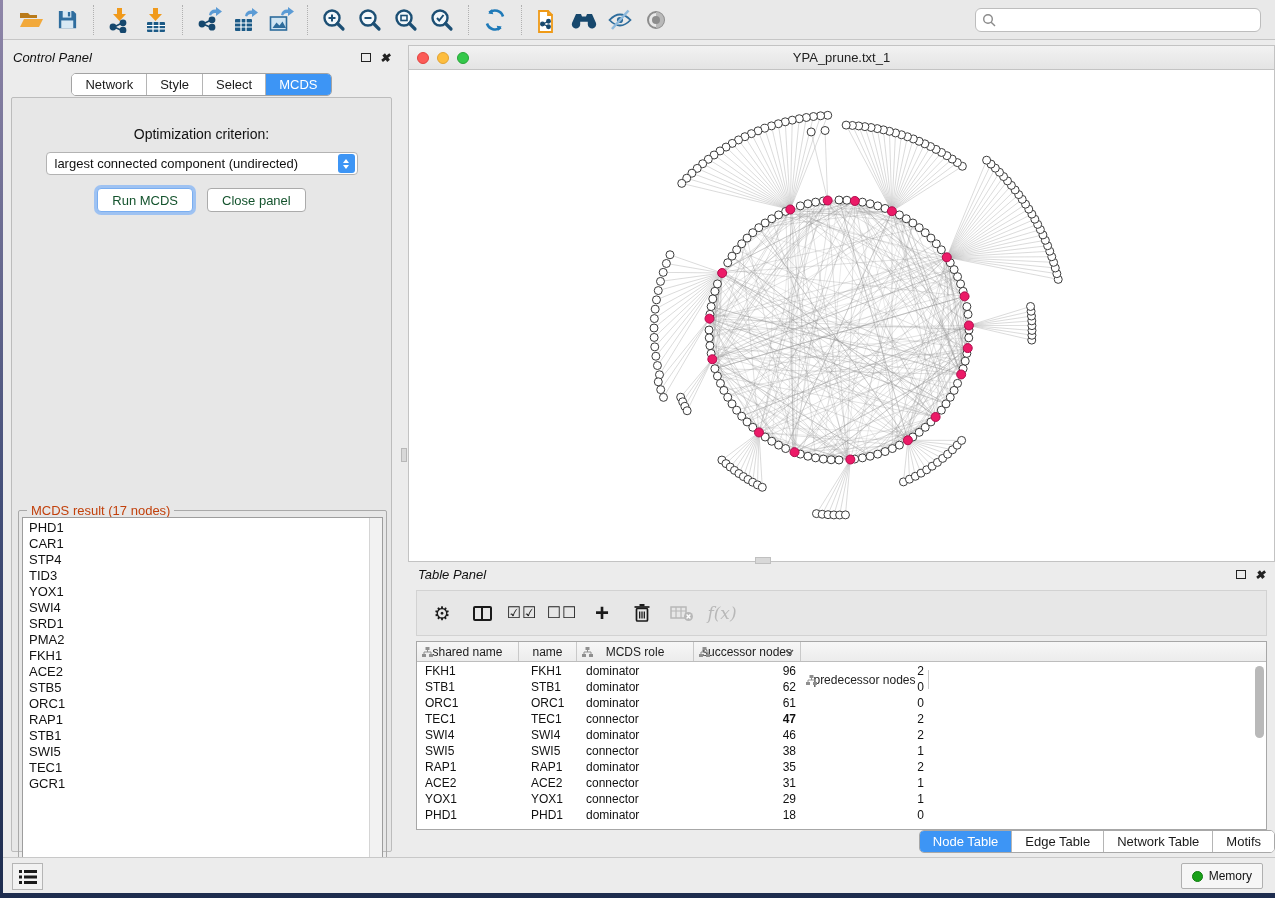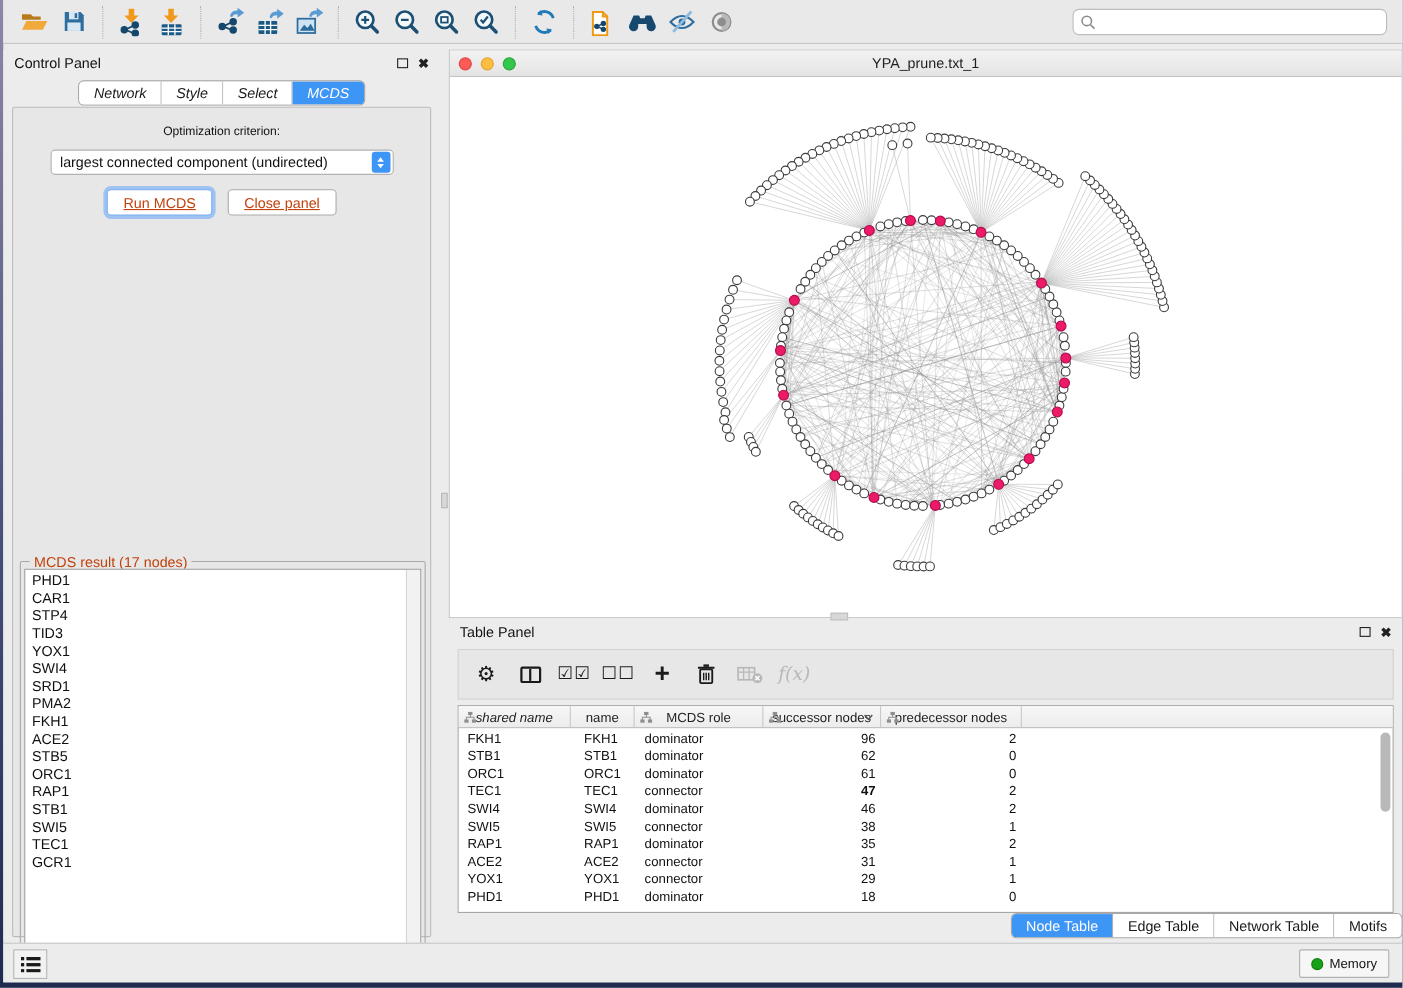--- a/index.html
+++ b/index.html
@@ -8,42 +8,42 @@
   .window { position:absolute; left:3px; top:0; width:1272px; height:893px; background:#ececec; }
 
   
   .toolbar { position:absolute; left:0; top:0; width:100%; height:40px; background:#e9e9e9; border-bottom:1px solid #c6c6c6; display:flex; align-items:center; padding:0 10px; }
   .ticon { width:36px; height:32px; display:flex; align-items:center; justify-content:center; cursor:pointer; }
   .tsep { width:1px; height:30px; margin:0 8px; border-left:1px dotted #b0b0b0; }
   .searchbox { position:absolute; right:14px; top:8px; width:286px; height:24px; background:#fff; border:1px solid #bdbdbd; border-radius:6px; display:flex; align-items:center; padding-left:6px; }
   .searchbox input { border:none; outline:none; flex:1; height:20px; font-size:12px; background:transparent; font-family:"Liberation Sans",sans-serif; }
 
   
-  .panel-titlebar { position:absolute; left:0; top:0; width:100%; height:25px; display:flex; align-items:center; font-size:13px; color:#111; padding:0 10px; }
+  .panel-titlebar { position:absolute; left:0; top:0; width:100%; height:25px; display:flex; align-items:center; font-size:13px; color:#111; padding:0 10px;font-style:italic; }
   .pt-icons { margin-left:auto; display:flex; align-items:center; gap:9px; }
   .float-ic { width:10px; height:9px; border:1.5px solid #222; display:inline-block; cursor:pointer; }
   .close-ic { font-size:12px; font-weight:bold; color:#222; cursor:pointer; line-height:1; }
 
   
   .control-panel { position:absolute; left:0; top:45px; width:397px; height:811px; background:#ececec; }
-  .cp-tabs { position:absolute; top:28px; left:0; width:100%; display:flex; justify-content:center;font-style:italic; }
+  .cp-tabs { position:absolute; top:28px; left:0; width:100%; display:flex; justify-content:center; }
   .cp-tabs .seg { display:flex; border:1px solid #a3a3a3; border-radius:5px; overflow:hidden; background:#fff; }
   .cp-tab { padding:3px 13px; font-size:13px; color:#1a1a1a; background:#fff; border-right:1px solid #b5b5b5; cursor:pointer; }
   .cp-tab:last-child { border-right:none; }
   .cp-tab.active { background:var(--accent); color:#fff; }
   .cp-content { position:absolute; left:8px; top:52px; width:381px; height:755px; background:#e7e7e7; border:1px solid #bcbcbc; border-radius:2px; }
-  .opt-label { margin-top:16px; text-align:center; font-size:11px; color:#111; }
+  .opt-label { margin-top:28px; text-align:center; font-size:14px; color:#111; }
   .dropdown { position:relative; margin:10px auto 0 auto; width:312px; height:23px; background:#fff; border:1px solid #b3b3b3; border-radius:4px; display:flex; align-items:center; cursor:pointer; }
   .dd-text { font-size:13px; color:#111; padding-left:8px; flex:1; white-space:nowrap; overflow:hidden; }
   .dd-stepper { width:17px; height:19px; margin-right:2px; background:var(--accent); border-radius:3px; display:flex; flex-direction:column; align-items:center; justify-content:center; gap:2px; }
   .dd-stepper i { width:0; height:0; border-left:3.5px solid transparent; border-right:3.5px solid transparent; }
   .dd-up { border-bottom:4px solid #fff; }
   .dd-down { border-top:4px solid #fff; }
   .btn-row { margin-top:13px; display:flex; justify-content:center; gap:14px; }
-  .btn { font-family:"Liberation Sans",sans-serif; font-size:13px; color:#c2410c; background:#fff; border:1px solid #ababab; border-radius:4px; padding:3px 14px; height:24px; cursor:pointer;text-decoration:underline; }
+  .btn { font-family:"Liberation Sans",sans-serif; font-size:13px; color:#14532d; background:#fff; border:1px solid #ababab; border-radius:4px; padding:3px 14px; height:24px; cursor:pointer; }
   .btn.focused { box-shadow:0 0 0 3px rgba(110,170,250,.6); border-color:#7aaef0; }
   .fieldset { position:absolute; left:6px; top:412px; width:369px; height:372px; border:1px solid #a9a9a9; border-radius:2px; }
   .fieldset-legend { position:absolute; top:-8px; left:8px; background:#e7e7e7; padding:0 4px; font-size:13px; color:#c2410c; }
   .result-list { position:absolute; left:3px; top:6px; right:3px; bottom:3px; background:#fff; border:1px solid #9d9d9d; overflow:hidden; }
   .result-items { position:absolute; left:0; top:2px; right:13px; bottom:0; }
   .result-item { font-size:13px; color:#111; line-height:16px; padding-left:6px; cursor:default; }
   .result-scroll { position:absolute; top:0; right:0; width:13px; height:100%; background:#f2f2f2; border-left:1px solid #d5d5d5; }
 
   
   .vsplit { position:absolute; left:397px; top:45px; width:8px; height:811px; background:#ececec; cursor:col-resize; }
@@ -1070,21 +1070,21 @@
             <circle cx="18.5" cy="13.5" r="4.5" fill="#b8b8b8"></circle>
             <path d="M16.6 11.6l3.8 3.8M20.4 11.6l-3.8 3.8" stroke="#fff" stroke-width="1.4"></path>
           </svg>
       </div>
       <div class="tpi disabled">
           <span class="fx">f(x)</span>
         </div>
     </div>
     <div class="tp-table">
       <div class="thead" id="thead">
-          <div class="th" style="width: 102px; font-style: italic;">
+          <div class="th" style="width: 102px;">
             <svg class="hicon" width="11" height="11" viewBox="0 0 11 11">
               <rect x="3.5" y="0" width="4" height="3" fill="#8f8f8f"></rect>
               <rect x="0" y="7" width="4" height="3" fill="#8f8f8f"></rect>
               <rect x="7" y="7" width="4" height="3" fill="#8f8f8f"></rect>
               <path d="M5.5 3v2M2 7V5h7v2" stroke="#8f8f8f" fill="none"></path>
             </svg>
             <span>shared name</span>
           </div>
           <div class="th" style="width: 58px;">
             <span>name</span>
@@ -1103,21 +1103,21 @@
               <rect x="3.5" y="0" width="4" height="3" fill="#8f8f8f"></rect>
               <rect x="0" y="7" width="4" height="3" fill="#8f8f8f"></rect>
               <rect x="7" y="7" width="4" height="3" fill="#8f8f8f"></rect>
               <path d="M5.5 3v2M2 7V5h7v2" stroke="#8f8f8f" fill="none"></path>
             </svg>
             <span>successor nodes</span>
             <svg class="sort" width="9" height="6" viewBox="0 0 9 6">
               <path d="M1 1l3.5 4L8 1" stroke="#555" fill="none" stroke-width="1.3"></path>
             </svg>
           </div>
-          <div class="th" style="width: 128px;">
+          <div class="th" style="width: 128px; margin-top: 28px;">
             <svg class="hicon" width="11" height="11" viewBox="0 0 11 11">
               <rect x="3.5" y="0" width="4" height="3" fill="#8f8f8f"></rect>
               <rect x="0" y="7" width="4" height="3" fill="#8f8f8f"></rect>
               <rect x="7" y="7" width="4" height="3" fill="#8f8f8f"></rect>
               <path d="M5.5 3v2M2 7V5h7v2" stroke="#8f8f8f" fill="none"></path>
             </svg>
             <span>predecessor nodes</span>
           </div>
           <div class="th" style="flex: 1 1 0%; border-right: none;"></div>
         </div>

